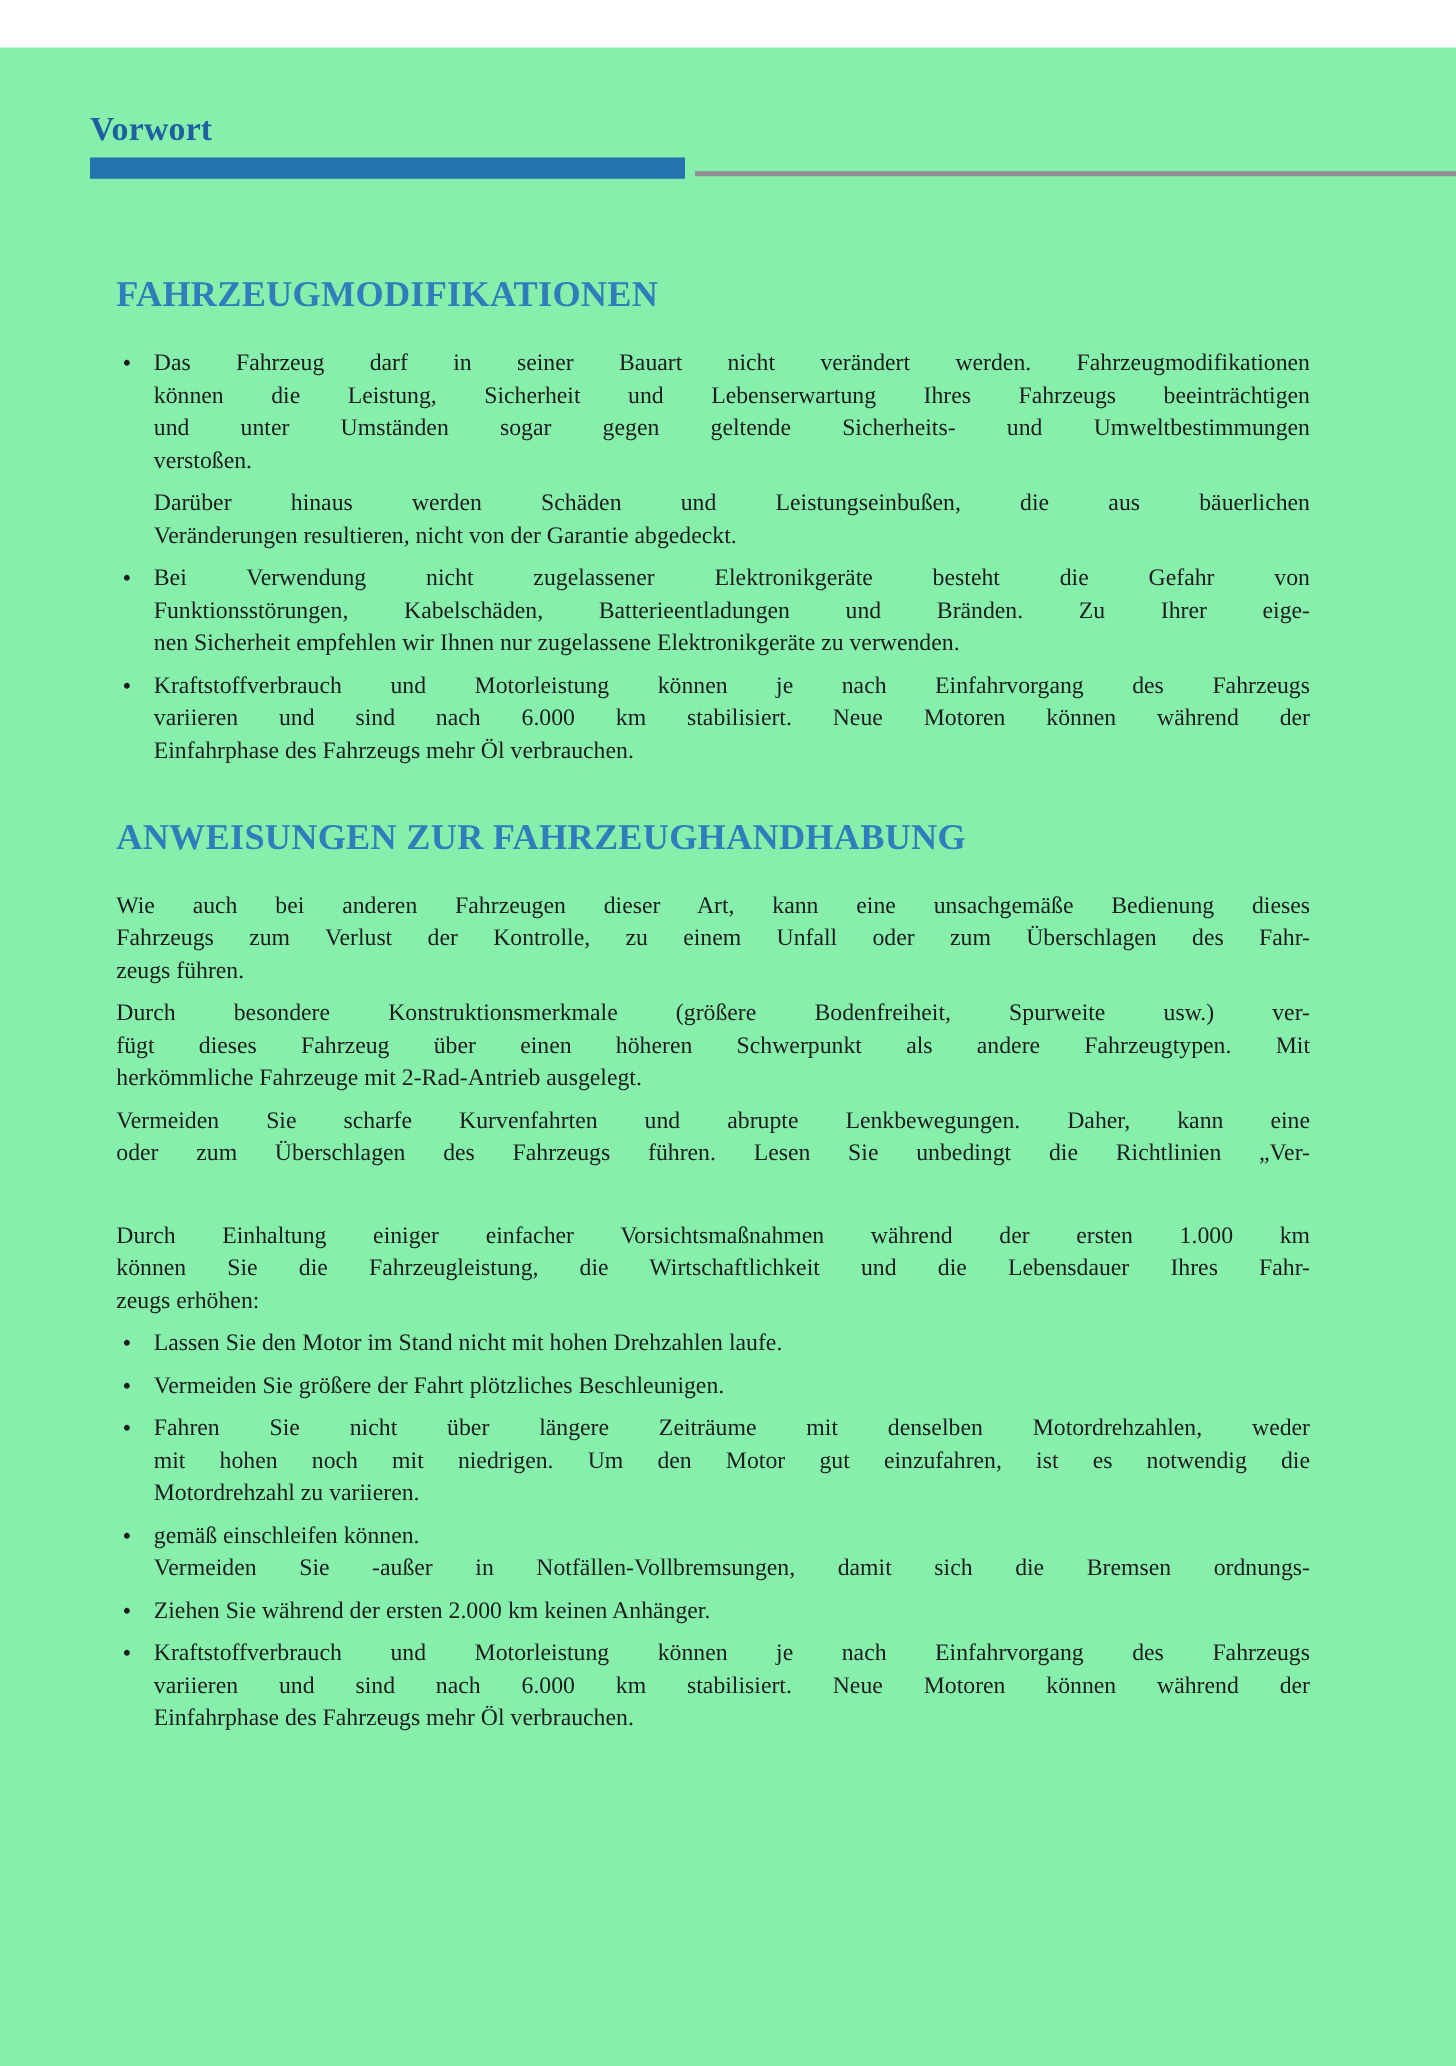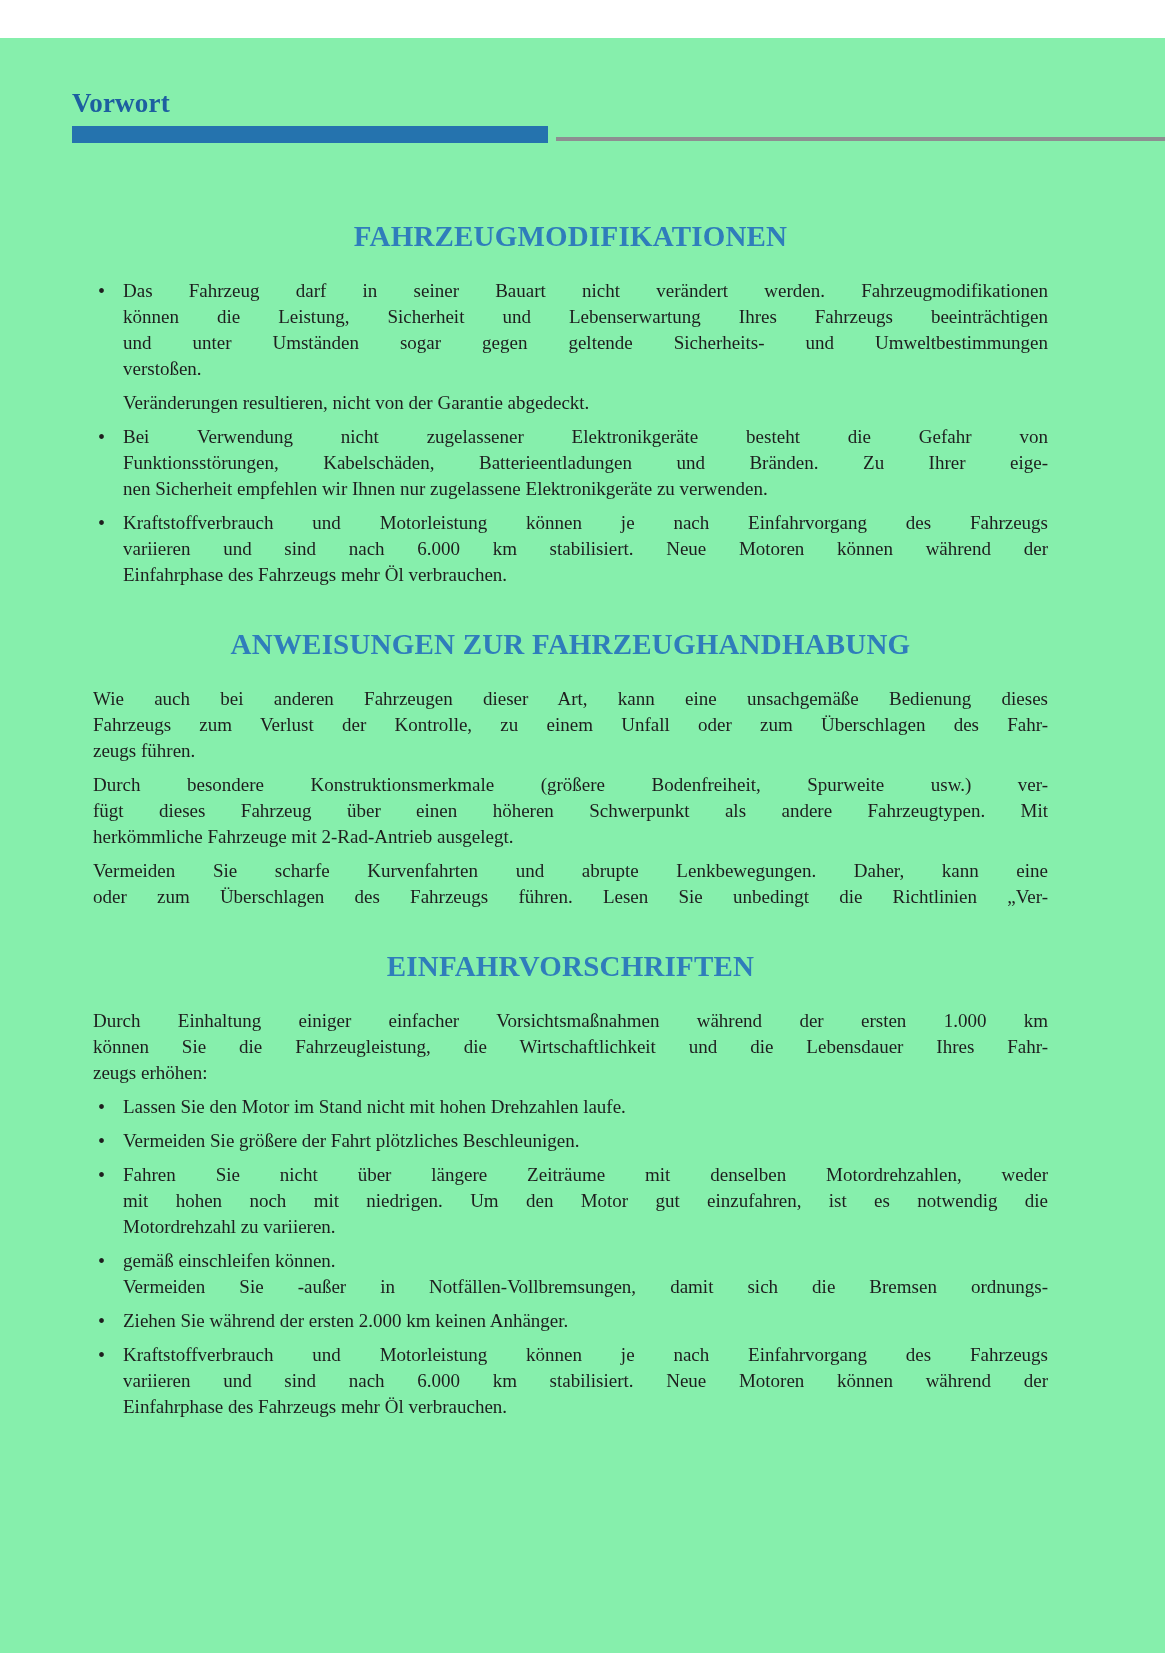--- a/index.html
+++ b/index.html
@@ -44,21 +44,21 @@
   
   .content {
     position: absolute;
     left: 93px;
     top: 182px;
     width: 955px;
   }
   .section { margin: 0; }
   .section + .section { margin-top: 40px; }
   .section-title {
-    text-align: center;
+    text-align: left;
     font-size: 29px;
     line-height: 32px;
     font-weight: 700;
     letter-spacing: 0.2px;
     color: var(--heading-blue, #2f7dbb);
     margin-bottom: 26px;
   }
   .block { position: relative; }
   .block + .block { margin-top: 8px; }
   .block.bullet, .block.subpara { padding-left: 30px; }
@@ -91,20 +91,21 @@
       <section class="section">
         <div class="section-title">FAHRZEUGMODIFIKATIONEN</div>
         <div class="block bullet">
           <span class="marker">•</span>
           <div class="line">Das Fahrzeug darf in seiner Bauart nicht verändert werden. Fahrzeugmodifikationen</div>
           <div class="line">können die Leistung, Sicherheit und Lebenserwartung Ihres Fahrzeugs beeinträchtigen</div>
           <div class="line">und unter Umständen sogar gegen geltende Sicherheits- und Umweltbestimmungen</div>
           <div class="line last">verstoßen.</div>
         </div>
         <div class="block subpara">
+          <div class="line">Darüber hinaus werden Schäden und Leistungseinbußen, die aus bäuerlichen</div>
           <div class="line last">Veränderungen resultieren, nicht von der Garantie abgedeckt.</div>
         </div>
         <div class="block bullet">
           <span class="marker">•</span>
           <div class="line">Bei Verwendung nicht zugelassener Elektronikgeräte besteht die Gefahr von</div>
           <div class="line">Funktionsstörungen, Kabelschäden, Batterieentladungen und Bränden. Zu Ihrer eige-</div>
           <div class="line last">nen Sicherheit empfehlen wir Ihnen nur zugelassene Elektronikgeräte zu verwenden.</div>
         </div>
         <div class="block bullet">
           <span class="marker">•</span>
@@ -124,21 +125,20 @@
           <div class="line">Durch besondere Konstruktionsmerkmale (größere Bodenfreiheit, Spurweite usw.) ver-</div>
           <div class="line">fügt dieses Fahrzeug über einen höheren Schwerpunkt als andere Fahrzeugtypen. Mit</div>
           <div class="line last">herkömmliche Fahrzeuge mit 2-Rad-Antrieb ausgelegt.</div>
         </div>
         <div class="block para">
           <div class="line">Vermeiden Sie scharfe Kurvenfahrten und abrupte Lenkbewegungen. Daher, kann eine</div>
           <div class="line">oder zum Überschlagen des Fahrzeugs führen. Lesen Sie unbedingt die Richtlinien „Ver-</div>
         </div>
       </section>
       <section class="section">
-        <div class="section-title">EINFAHRVORSCHRIFTEN</div>
         <div class="block para">
           <div class="line">Durch Einhaltung einiger einfacher Vorsichtsmaßnahmen während der ersten 1.000 km</div>
           <div class="line">können Sie die Fahrzeugleistung, die Wirtschaftlichkeit und die Lebensdauer Ihres Fahr-</div>
           <div class="line last">zeugs erhöhen:</div>
         </div>
         <div class="block bullet">
           <span class="marker">•</span>
           <div class="line last">Lassen Sie den Motor im Stand nicht mit hohen Drehzahlen laufe.</div>
         </div>
         <div class="block bullet">

